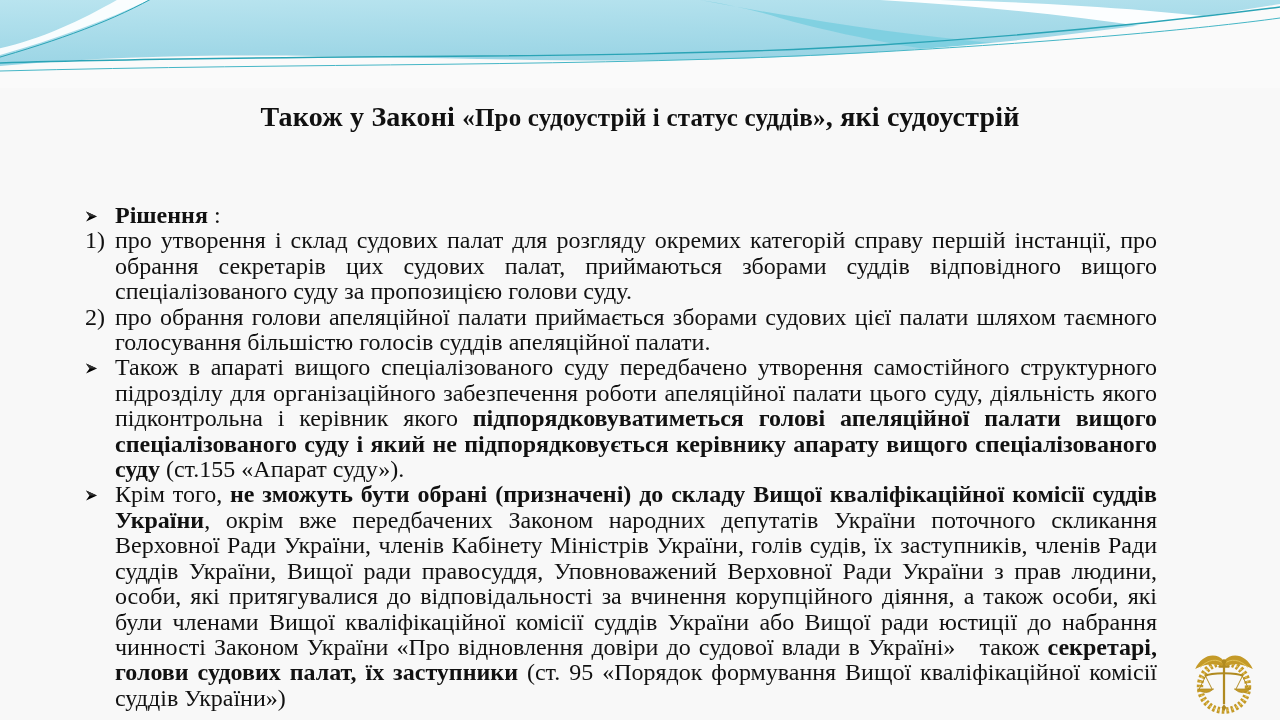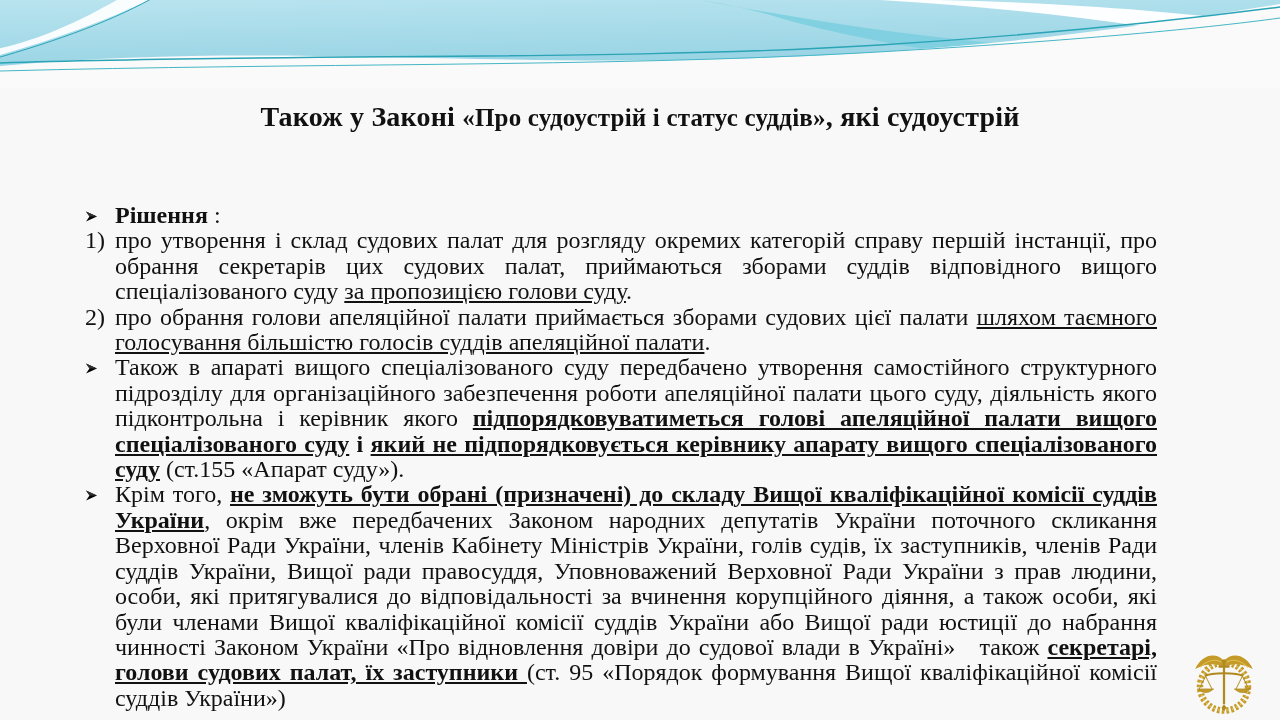--- a/index.html
+++ b/index.html
@@ -21,21 +21,21 @@
     font-size:24px;line-height:25.4px;margin-top:38px;
   }
   .item{display:flex;}
   .marker{
     flex:0 0 30px;width:30px;font-weight:bold;
     display:flex;align-items:flex-start;padding-top:1px;
   }
   .item.numbered .marker{font-weight:normal;display:block;padding-top:0;}
   .itemtext{flex:1;text-align:justify;}
   .b{font-weight:bold;}
-  .u{text-decoration:underline;}
+  .u{}
   .bullet-glyph{margin-top:6px;}
   .emblem{position:absolute;right:13px;bottom:3px;width:86px;height:72px;}
 </style>
 </head>
 <body>
 
 <svg class="header-wave" viewBox="0 0 1280 88" preserveAspectRatio="none" aria-hidden="true">
   <defs>
     <linearGradient id="skyGrad" x1="0" y1="0" x2="0.25" y2="1">
       <stop offset="0" stop-color="#b9e4ef"></stop>

